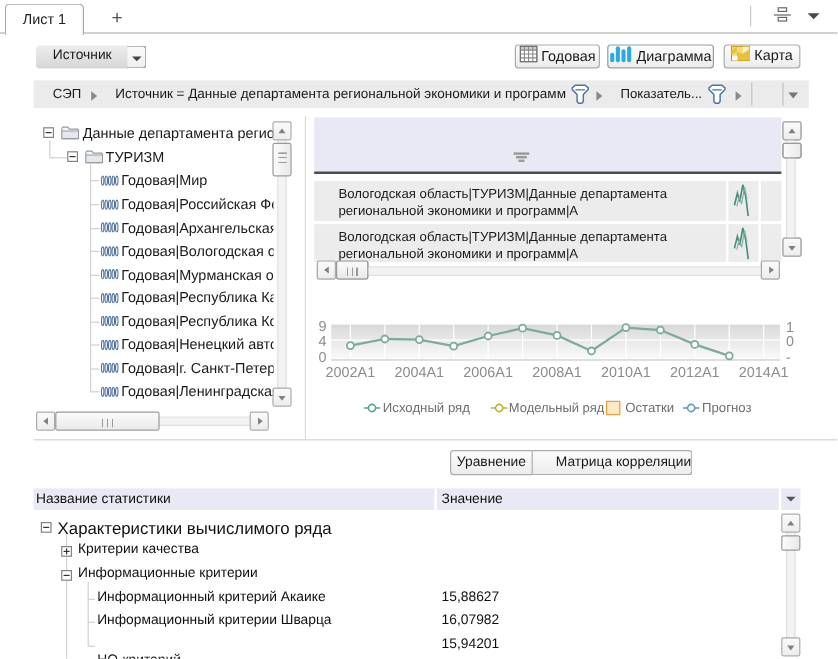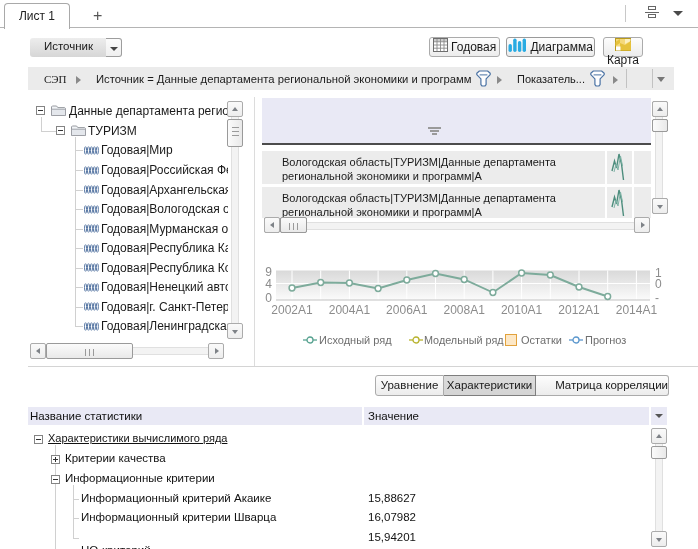--- a/index.html
+++ b/index.html
@@ -71,33 +71,33 @@
   <svg style="vertical-align:-2px" width="19" height="14" viewBox="0 0 19 14">
       <g fill="#29abe2">
         <rect x="0.5" y="6" width="3.4" height="8" rx="1.7"></rect>
         <rect x="5.2" y="0.5" width="3.4" height="13.5" rx="1.7"></rect>
         <rect x="9.9" y="3" width="3.4" height="11" rx="1.7"></rect>
         <rect x="14.6" y="0.5" width="3.4" height="13.5" rx="1.7"></rect>
       </g>
     </svg>
   <span class="lbl">Диаграмма</span>
 </div>
-<div class="btn" style="left:603px; top:37px; width:40px;text-align:center;">
+<div class="btn" style="left:603px; top:37px; width:64px;text-align:center;">
   <svg style="vertical-align:-2px" width="16" height="13" viewBox="0 0 16 13">
       <rect x="0.5" y="0.5" width="15" height="12" fill="#f5d97a" stroke="#b99a1c"></rect>
       <path d="M0.5 4 L5 1 L5 5 L0.5 8 Z" fill="#e6c23c"></path>
       <path d="M5 5 L10 7 L16 3 L16 12.5 L5 12.5 Z" fill="#e6c23c"></path>
       <path d="M1 8.5 L5.5 8.5 L5.5 12.5 L1 12.5 Z" fill="#fff"></path>
       <path d="M10 1 L15.5 1 L15.5 3 L10 6 Z" fill="#fbf0c0"></path>
     </svg>
   <span class="lbl">Карта</span>
 </div>
 
 <div class="abs" id="crumb" style="left:28px; top:67px; width:646px; height:23px; background:#ebebeb;"></div>
-<div class="abs" style="left:44px; top:73px; color:#1a1a1a; font-size:11px;font-family:Liberation Serif, serif;">СЭП</div>
+<div class="abs" style="left:44px; top:73px; color:#1a1a1a; font-size:11px;">СЭП</div>
 <div class="abs crar" style="left:76px; top:76px;"></div>
 <div class="abs" style="left:96px; top:73px; color:#1a1a1a; font-size:11.25px;">Источник = Данные департамента региональной экономики и программ</div>
 <svg class="abs funnel" style="left:476px; top:70px;" width="15" height="17" viewBox="0 0 15 17">
     <path d="M3.4 1 H11.6 L14.2 3.2 V4.6 L10.1 8.8 V14.6 L8.9 16 H6.1 L4.9 14.6 V8.8 L0.8 4.6 V3.2 Z" fill="#fdfdfe" stroke="#4b73a4" stroke-width="1.2" stroke-linejoin="round"></path>
     <path d="M3.6 4.9 H11.4" stroke="#4b73a4" stroke-width="1" fill="none"></path>
   </svg>
 <div class="abs crar" style="left:497px; top:76px;"></div>
 <div class="abs" style="left:517px; top:73px; color:#1a1a1a; font-size:11px;">Показатель...</div>
 <svg class="abs funnel" style="left:590px; top:70px;" width="15" height="17" viewBox="0 0 15 17">
     <path d="M3.4 1 H11.6 L14.2 3.2 V4.6 L10.1 8.8 V14.6 L8.9 16 H6.1 L4.9 14.6 V8.8 L0.8 4.6 V3.2 Z" fill="#fdfdfe" stroke="#4b73a4" stroke-width="1.2" stroke-linejoin="round"></path>
@@ -379,33 +379,32 @@
 <div class="abs" style="left:424px; top:334px; font-size:10.8px; color:#6e6e6e;">Модельный ряд</div>
 <div class="abs" style="left:505px; top:334px; width:12px; height:12px; background:#fde8c7; border:1px solid #e2a23c;"></div>
 <div class="abs" style="left:521px; top:334px; font-size:11px; color:#6e6e6e;">Остатки</div>
 <svg class="abs" style="left:569px; top:335px;" width="14" height="10" viewBox="0 0 14 10">
     <line x1="0" y1="5" x2="14" y2="5" stroke="#5b97cd" stroke-width="1.3"></line>
     <circle cx="7" cy="5" r="3" fill="#fff" stroke="#5b97cd" stroke-width="1.3"></circle>
   </svg>
 <div class="abs" style="left:585px; top:334px; font-size:11px; color:#6e6e6e;">Прогноз</div>
 <div class="abs" style="left:375px; top:375px; height:21px; display:flex;">
     <div style="height:21px; line-height:19px; width:69px; text-align:center; border:1px solid #ababab; border-radius:3px 0 0 3px; background:linear-gradient(#fdfdfd,#ececec); font-size:11.5px;">Уравнение</div>
-    <div style="height:21px; line-height:19px; width:92px; text-align:center; border:1px solid #7e7e7e; border-left:none; background:linear-gradient(#dcdcdc,#d4d4d4); font-size:11.5px;">Характеристики</div>
     <div style="height:21px; line-height:19px; width:133px; text-align:right; border:1px solid #ababab; border-left:none; border-radius:0 3px 3px 0; background:linear-gradient(#fdfdfd,#ececec); font-size:11.5px;">Матрица корреляции</div>
   </div>
 <div class="abs" style="left:28px; top:407px; width:621px; height:18px; background:#e9e9f5;"></div>
 <div class="abs" style="left:362px; top:407px; width:2px; height:18px; background:#fff;"></div>
 <div class="abs" style="left:30px; top:410px; font-size:11.5px; color:#111;">Название статистики</div>
 <div class="abs" style="left:368px; top:410px; font-size:11.5px; color:#111;">Значение</div>
 <div class="abs" style="left:651px; top:407px; width:16px; height:18px; background:#e9e9f5;"></div>
 <div class="abs" style="left:655px; top:414px; width:0; height:0; border-left:4px solid transparent; border-right:4px solid transparent; border-top:4px solid #555;"></div>
 <div class="tline" style="left:55px; top:445px; width:1px; height:104px;"></div>
 <div class="tline" style="left:73px; top:485px; width:1px; height:53px;"></div>
 <div class="pm" style="left:34px; top:434.5px;"></div>
-<div class="abs" style="left:48px; top:432.0px; font-size:11px; color:#111;text-decoration:underline;">Характеристики вычислимого ряда</div>
+<div class="abs" style="left:48px; top:432.0px; font-size:14px; color:#111;">Характеристики вычислимого ряда</div>
 <div class="pm plus" style="left:51px; top:454.5px;"></div>
 <div class="abs" style="left:65px; top:452.0px; font-size:11.5px; color:#111;">Критерии качества</div>
 <div class="pm" style="left:51px; top:474.5px;"></div>
 <div class="abs" style="left:65px; top:472.0px; font-size:11.5px; color:#111;">Информационные критерии</div>
 <div class="tline" style="left:73px; top:498.5px; width:6px; height:1px;"></div>
 <div class="abs" style="left:81px; top:491.5px; font-size:11.5px; color:#111;">Информационный критерий Акаике</div>
 <div class="abs" style="left:368px; top:491.5px; font-size:11.5px; color:#111;">15,88627</div>
 <div class="tline" style="left:73px; top:518.3px; width:6px; height:1px;"></div>
 <div class="abs" style="left:81px; top:511.3px; font-size:11.5px; color:#111;">Информационный критерии Шварца</div>
 <div class="abs" style="left:368px; top:511.3px; font-size:11.5px; color:#111;">16,07982</div>

